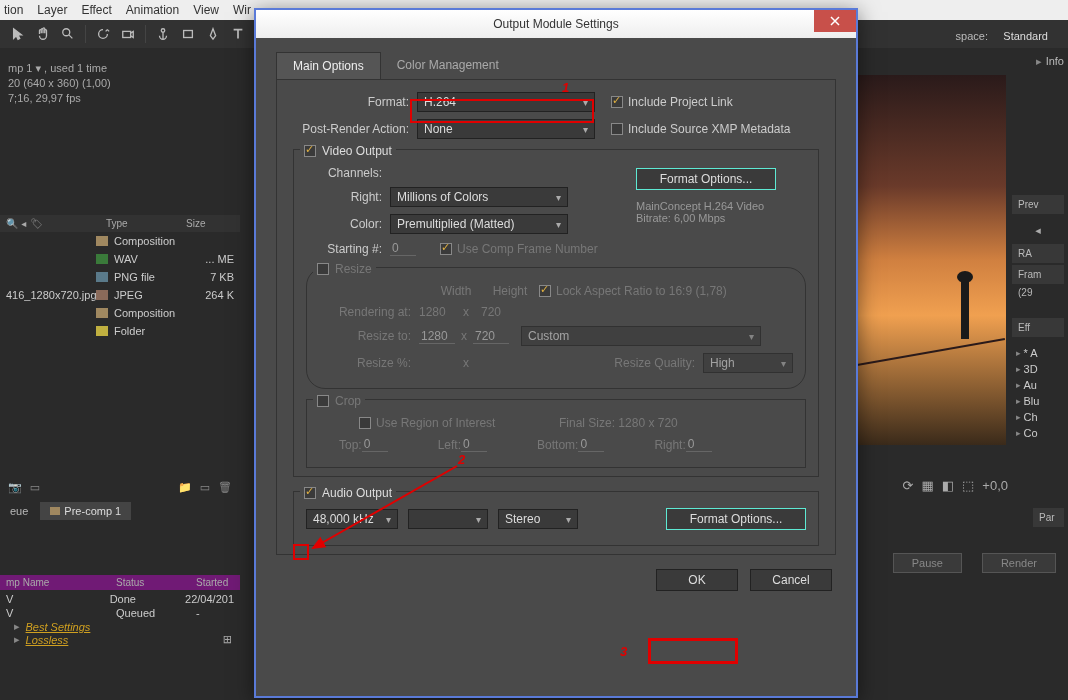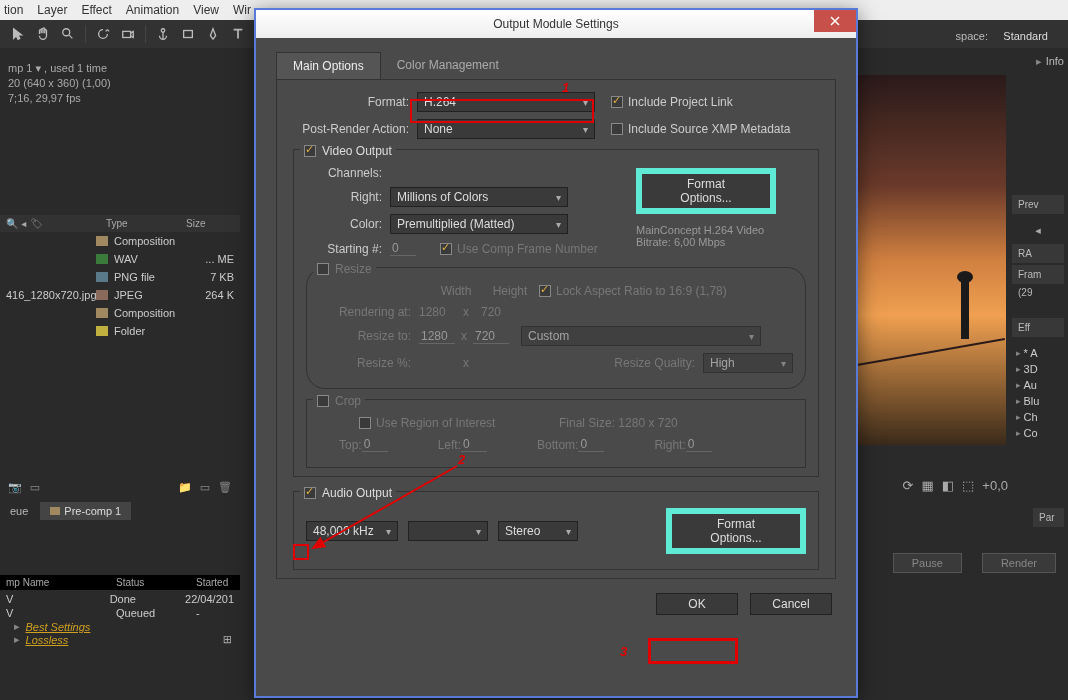--- a/index.html
+++ b/index.html
@@ -27,21 +27,21 @@
   .icon-comp { background: #a08860; }
   .icon-wav { background: #3a7a3a; }
   .icon-png { background: #5a7a8a; }
   .icon-jpeg { background: #8a6a5a; }
   .icon-folder { background: #c0b040; }
   .project-footer { position: absolute; top: 475px; left: 0; width: 240px; height: 24px; display: flex; align-items: center; gap: 8px; padding: 0 8px; z-index: 1; color: #888; }
   .rq-panel { position: absolute; top: 502px; left: 0; width: 240px; z-index: 1; }
   .rq-tabs { display: flex; gap: 2px; }
   .rq-tab { padding: 3px 10px; font-size: 11px; }
   .rq-tab.active { background: #444; color: #ddd; }
-  .rq-cols { position: absolute; top: 575px; left: 0; width: 240px; display: flex; font-size: 10px; color: #aaa; padding: 2px 6px; background: #000000; z-index: 1; }
+  .rq-cols { position: absolute; top: 575px; left: 0; width: 240px; display: flex; font-size: 10px; color: #aaa; padding: 2px 6px; background: #701a75; z-index: 1; }
   .rq-col1 { width: 110px; }
   .rq-col2 { width: 80px; }
   .rq-row { display: flex; font-size: 11px; color: #ccc; padding: 1px 6px; }
   .rq-rows { position: absolute; top: 592px; left: 0; width: 240px; z-index: 1; }
   .rq-link { color: #d0a020; text-decoration: underline; font-style: italic; font-size: 11px; }
   .rq-link-row { display: flex; align-items: center; gap: 6px; padding-left: 14px; }
   .triangle-right::before { content: "▸"; color: #888; margin-right: 4px; }
   
   .workspace-label { position: absolute; top: 30px; right: 80px; color: #bbb; font-size: 11px; z-index: 1; }
   .workspace-val { position: absolute; top: 30px; right: 20px; color: #ddd; font-size: 11px; z-index: 1; }
@@ -69,21 +69,21 @@
   
   .main-section { padding: 12px 16px 8px; border: 1px solid #333; border-top: none; }
   .form-row { display: flex; align-items: center; margin-bottom: 7px; font-size: 12px; }
   .form-label { width: 124px; text-align: right; padding-right: 8px; color: #ccc; }
   .form-select { width: 178px; height: 20px; background: #3a3a3a; border: 1px solid #222; color: #ddd; padding: 0 6px; display: flex; align-items: center; justify-content: space-between; position: relative; }
   .form-select.wide { width: 178px; }
   .form-select::after { content: "▾"; color: #aaa; font-size: 10px; }
   .form-check { display: flex; align-items: center; margin-left: 16px; color: #ccc; gap: 5px; }
   .inner-section { border: 1px solid #333; margin-top: 10px; padding: 8px 12px; }
   .section-check { display: flex; align-items: center; gap: 6px; font-size: 12px; color: #ddd; margin: -14px 0 8px -6px; background: #4a4a4a; width: fit-content; padding: 0 4px; }
-  .btn { background: #3a3a3a; border: 6px solid #5eead4; color: #ddd; padding: 3px 18px; font-size: 12px; }
+  .btn { background: #3a3a3a; border: 1px solid #5eead4; color: #ddd; padding: 3px 18px; font-size: 12px; }
   .info-text { color: #999; font-size: 11px; }
   .disabled-text { color: #777; }
   .underline-input { color: #999; border-bottom: 1px solid #666; padding: 0 2px; min-width: 26px; display: inline-block; text-align: left; }
   
   .bottom-row { display: flex; justify-content: flex-end; gap: 12px; padding: 14px 4px 4px; }
   .dlg-btn { width: 82px; height: 22px; background: #3a3a3a; border: 1px solid #222; color: #ddd; font-size: 12px; display: flex; align-items: center; justify-content: center; }
   
   
   .anno-box { position: absolute; border: 2px solid #e00000; z-index: 200; pointer-events: none; }
   .anno-num { position: absolute; color: #e00000; font-size: 13px; font-weight: bold; font-style: italic; z-index: 201; }

